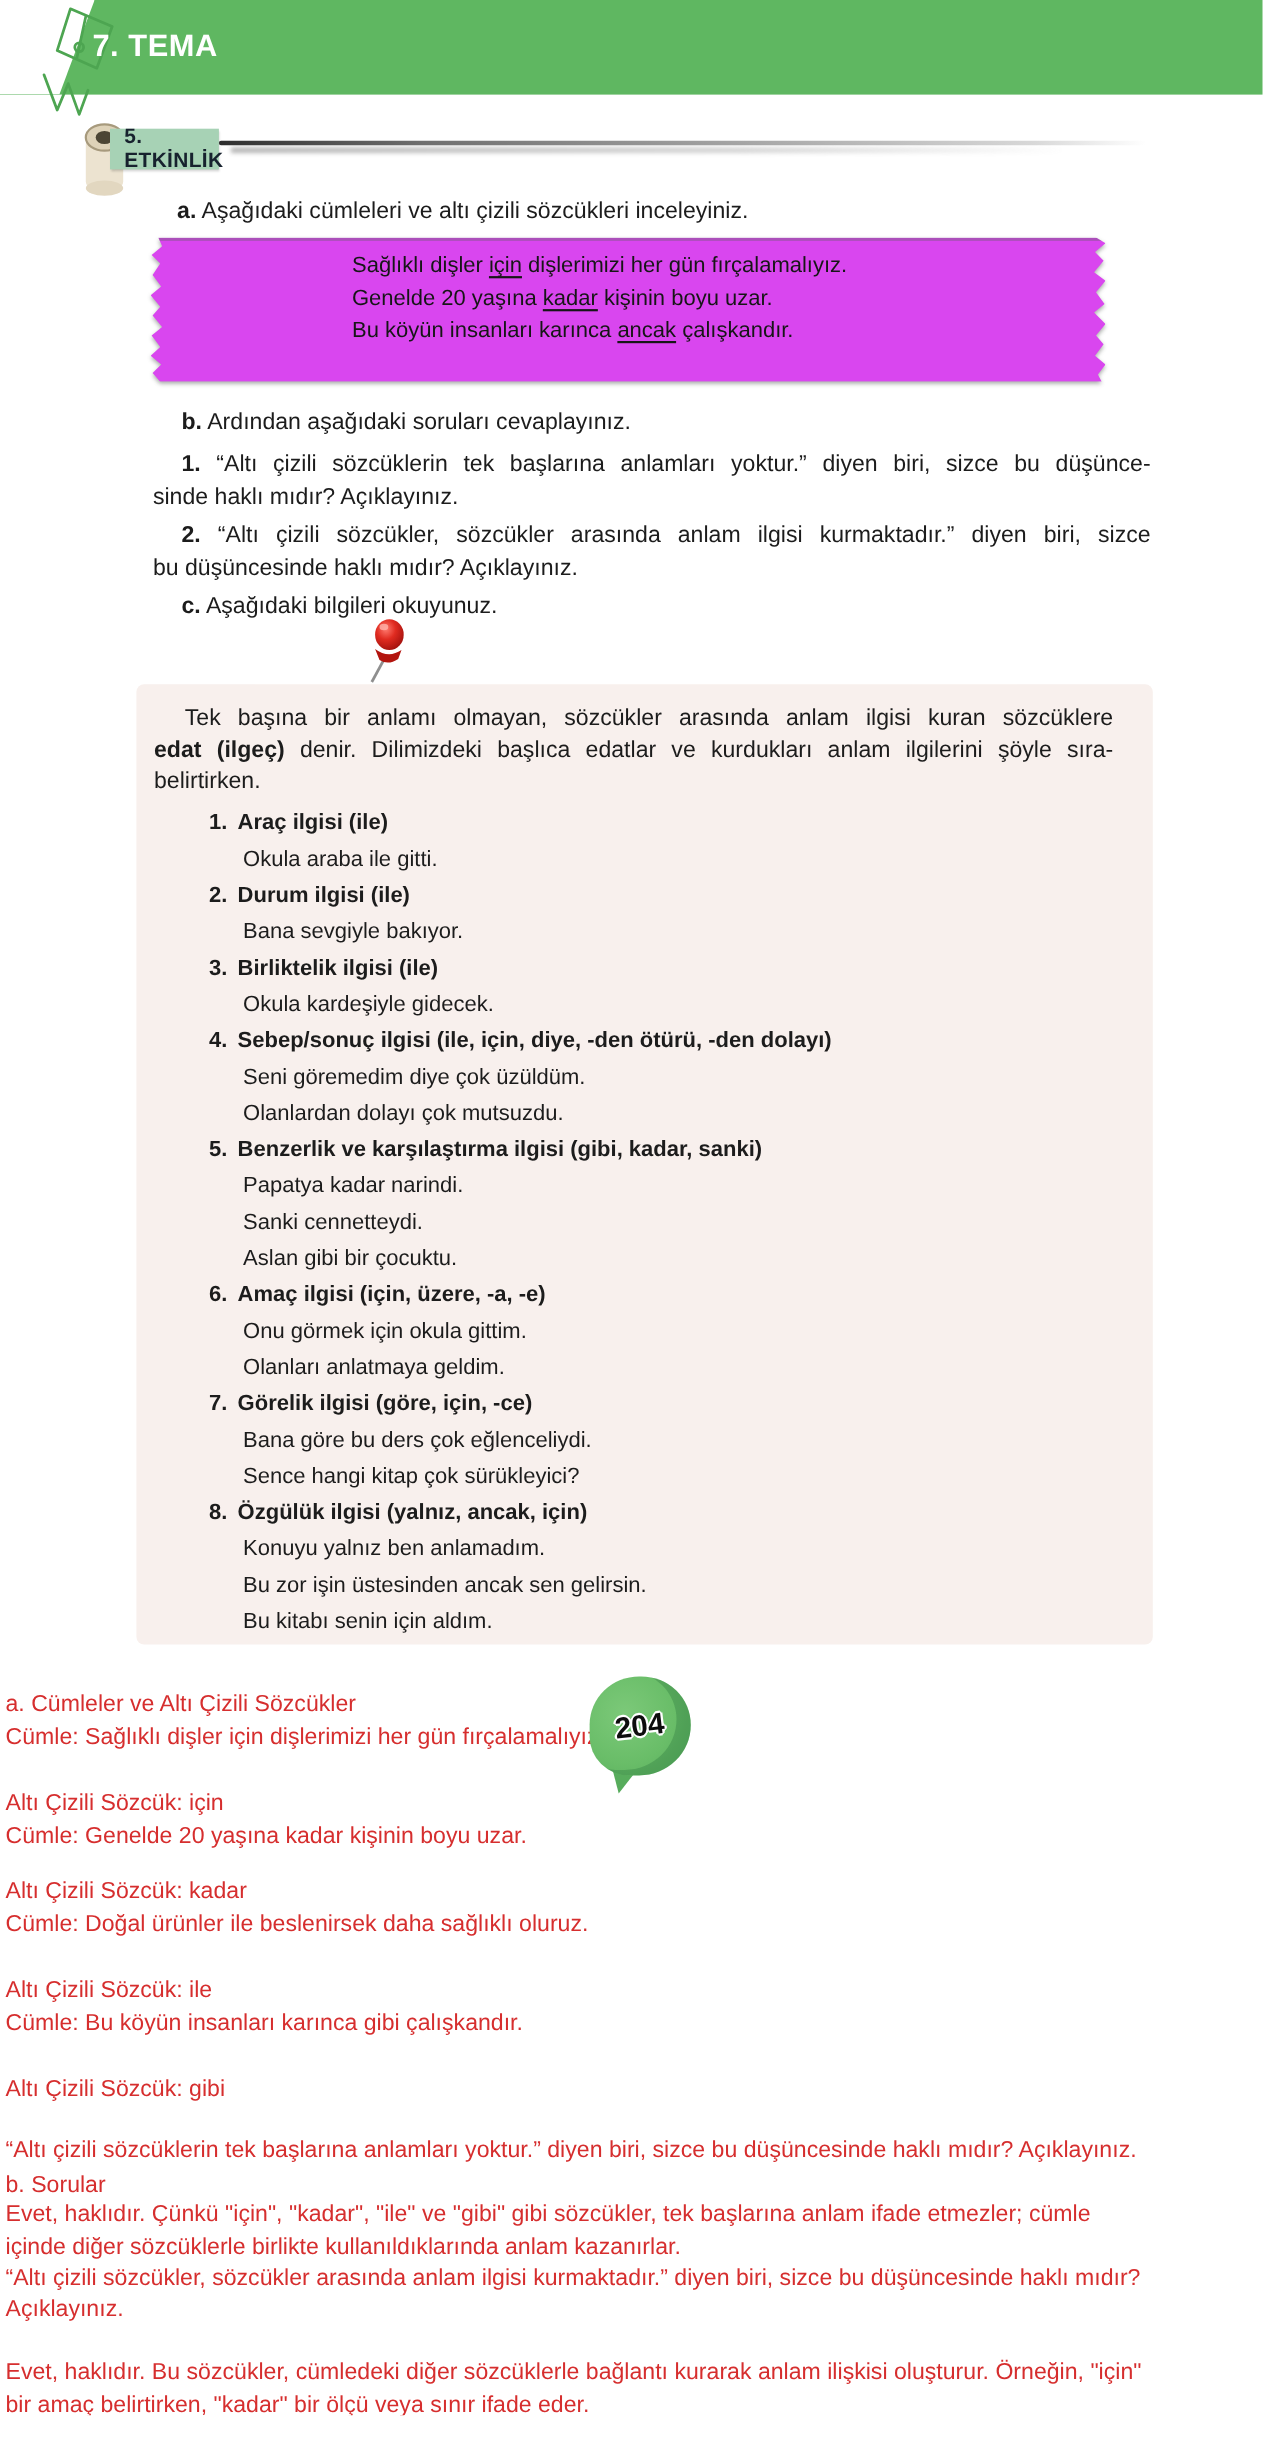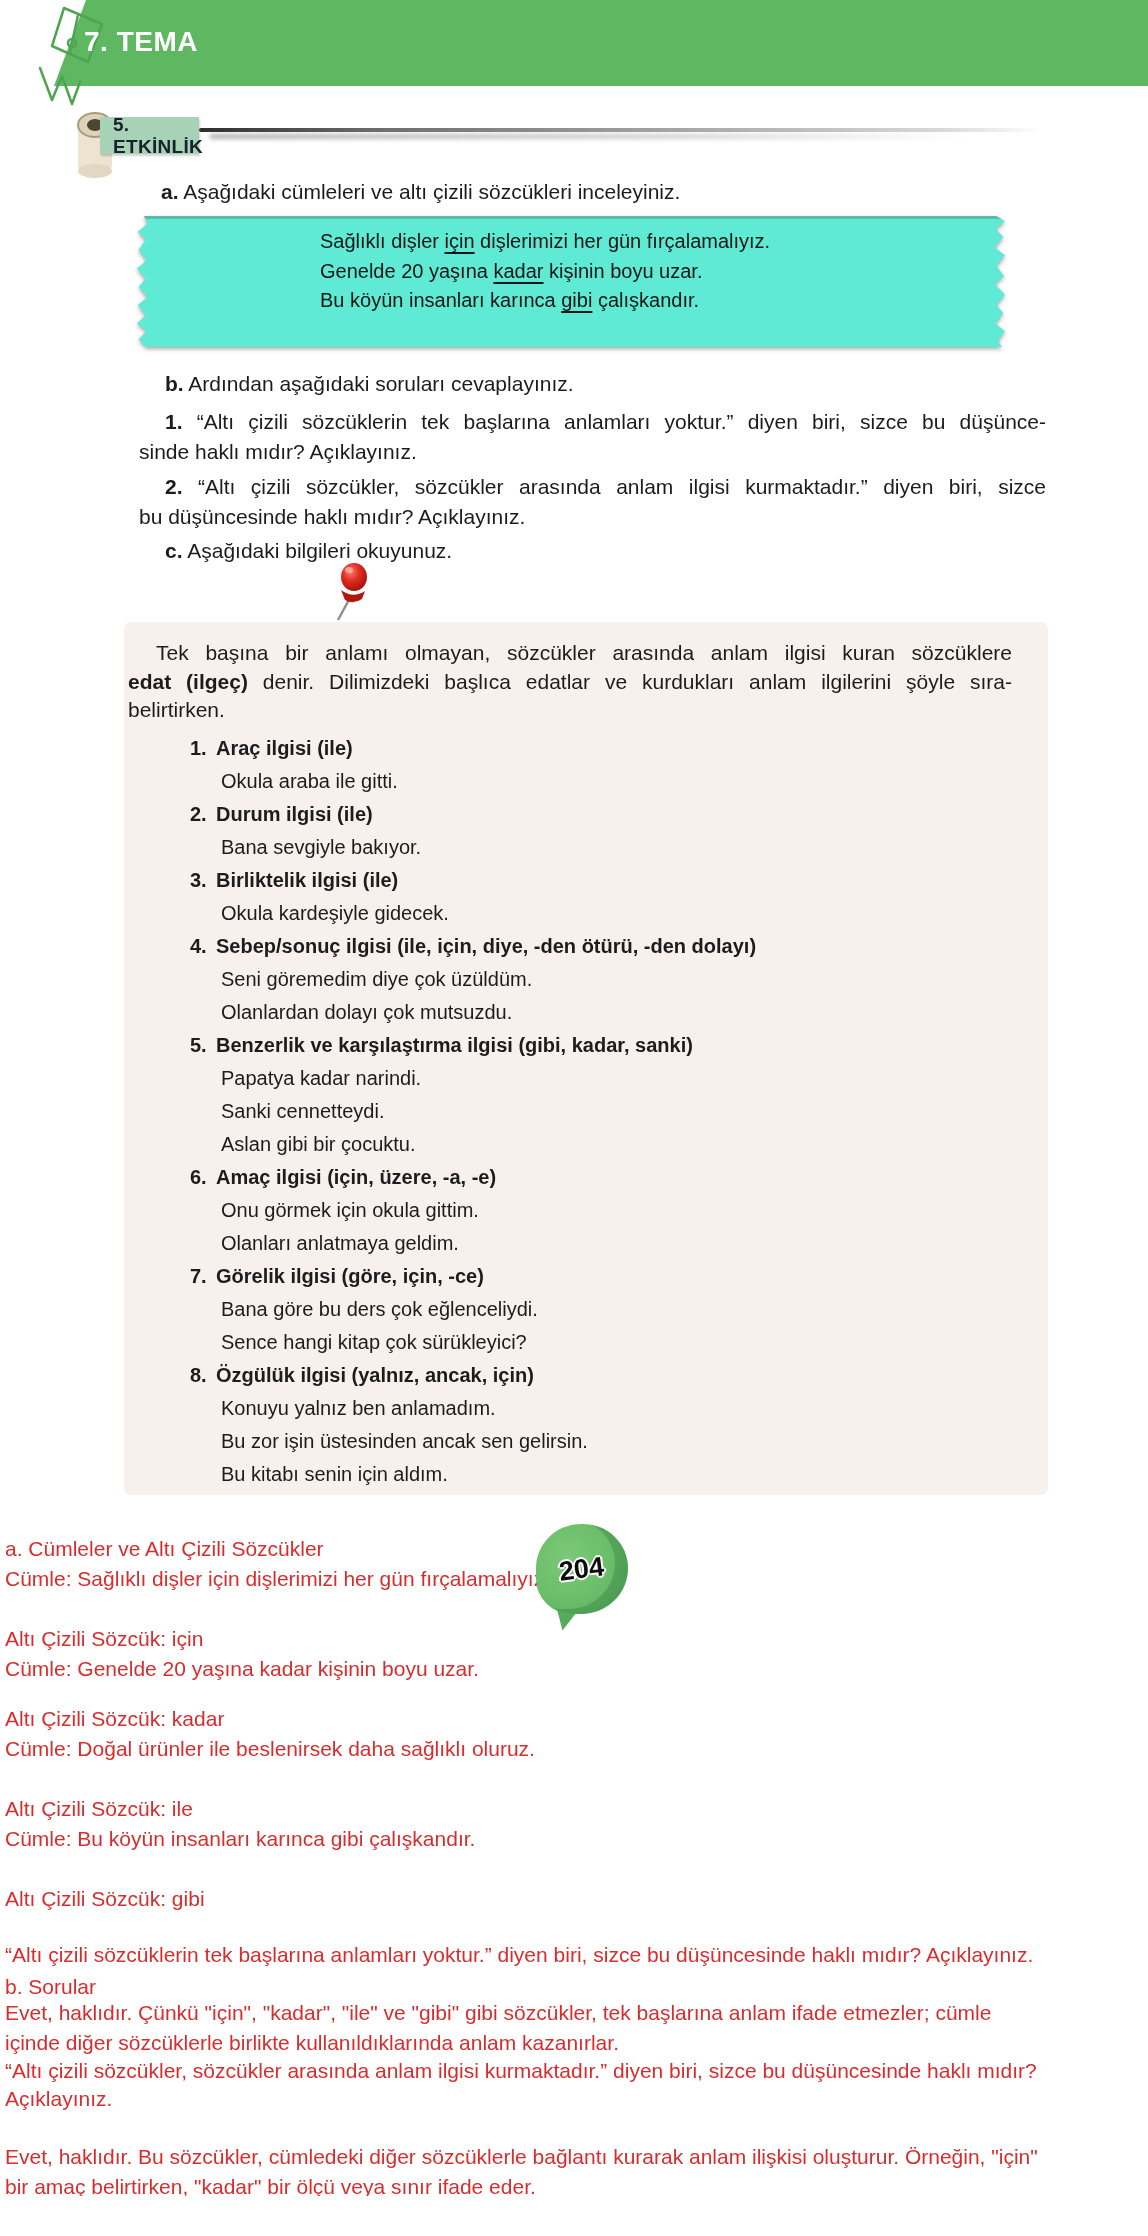--- a/index.html
+++ b/index.html
@@ -21,32 +21,32 @@
   .needle{left:199px;top:128px;width:843px;height:4px;border-radius:2px;
           background:linear-gradient(to right,#2e2e2e,#6f6f6f 22%,#a3a3a3 55%,#d8d8d8 88%,rgba(255,255,255,0));}
   .needle-shadow{left:210px;top:134px;width:760px;height:5px;filter:blur(2px);opacity:.45;
           background:linear-gradient(to right,#555,#999 60%,rgba(255,255,255,0));}
 
   .instr{font-size:21px;line-height:26px;color:#1c1c1c;white-space:nowrap;}
   .blbl{font-weight:bold;}
 
   
   .tape-wrap{left:137px;top:216px;filter:drop-shadow(0 2px 2px rgba(55,65,55,.45));}
-  .tape{position:relative;width:868px;height:131px;background:#5eead4;
+  .tape{position:relative;width:868px;height:131px;background:#d946ef;
         clip-path:polygon(0.8% 0,99% 0,100% 4%,98.9% 10%,99.8% 16%,98.8% 24%,100% 30%,99% 38%,99.9% 46%,98.8% 52%,100% 60%,99% 68%,99.8% 74%,98.9% 82%,100% 88%,99.2% 95%,99.6% 100%,1% 100%,0.2% 94%,1.1% 88%,0 82%,1% 76%,0.1% 68%,1.2% 62%,0.2% 54%,1% 48%,0 40%,1.1% 34%,0.2% 26%,1% 18%,0.1% 12%,1.2% 6%);}
   .tape-topline{position:absolute;left:0;top:0;width:100%;height:3px;background:rgba(86,98,90,.35);}
   .tape-text{position:absolute;left:183px;top:11px;font-size:20px;line-height:29.5px;color:#161616;}
   .edat{text-decoration:underline;text-underline-offset:4px;text-decoration-thickness:1.5px;}
 
   .qline{font-size:21px;line-height:27px;}
   .jst{text-align:justify;text-align-last:justify;}
 
   
   .info{left:124px;top:622px;width:924px;height:873px;background:#f8f0ed;border-radius:7px;box-sizing:border-box;}
-  .intro{margin:17px 36px 0 4px;font-size:21px;line-height:28.5px;}
+  .intro{margin:17px 36px 0 16px;font-size:21px;line-height:28.5px;}
   .intro .l{text-align:justify;text-align-last:justify;}
   .intro .ind{padding-left:28px;}
   .lst{margin-top:7px;font-size:20px;}
   .it-title{padding-left:66px;font-weight:bold;line-height:33px;}
   .it-num{display:inline-block;width:26px;}
   .it-ex{padding-left:97px;line-height:33px;}
 
   
   .pin{left:326px;top:560px;}
 
@@ -97,21 +97,21 @@
   <div class="abs instr" style="left:161px;top:179px;">
     <span class="blbl">a.</span><span> Aşağıdaki cümleleri ve altı çizili sözcükleri inceleyiniz.</span>
   </div>
 
   <div class="abs tape-wrap">
     <div class="tape">
       <div class="tape-topline"></div>
       <div class="tape-text">
         <div><span>Sağlıklı dişler </span><span class="edat">için</span><span> dişlerimizi her gün fırçalamalıyız.</span></div>
         <div><span>Genelde 20 yaşına </span><span class="edat">kadar</span><span> kişinin boyu uzar.</span></div>
-        <div><span>Bu köyün insanları karınca </span><span class="edat">gibi</span><span> çalışkandır.</span></div>
+        <div><span>Bu köyün insanları karınca </span><span class="edat">ancak</span><span> çalışkandır.</span></div>
       </div>
     </div>
   </div>
 
   <div class="abs instr" style="left:165px;top:371px;">
     <span class="blbl">b.</span><span> Ardından aşağıdaki soruları cevaplayınız.</span>
   </div>
 
   <div class="abs qline jst" style="left:165px;top:408px;width:881px;">
     <span class="blbl">1.</span><span> “Altı çizili sözcüklerin tek başlarına anlamları yoktur.” diyen biri, sizce bu düşünce-</span>

